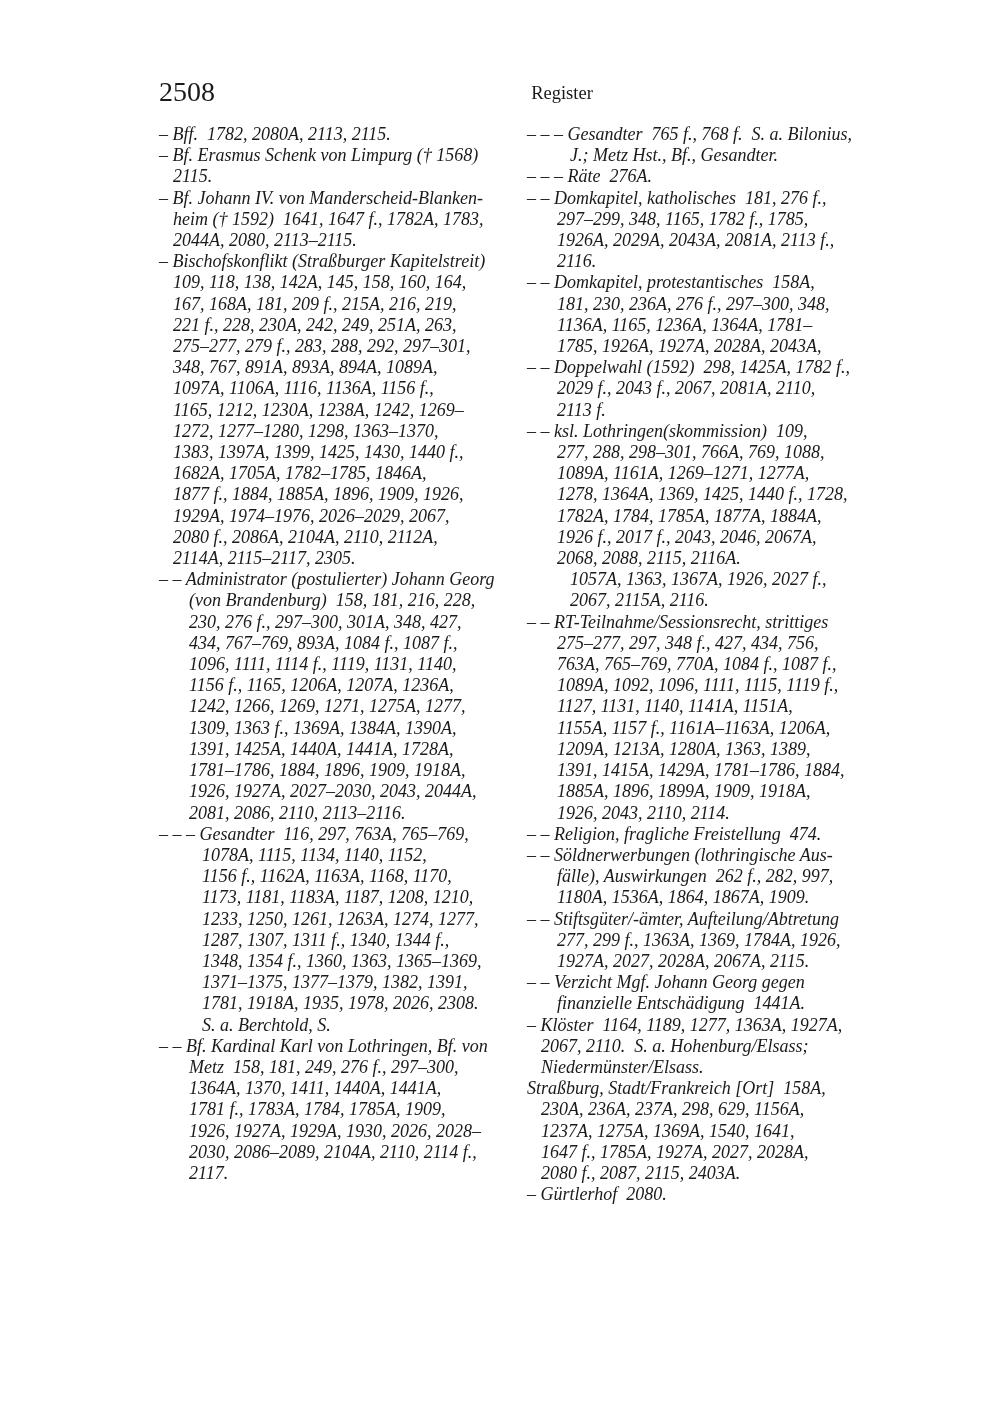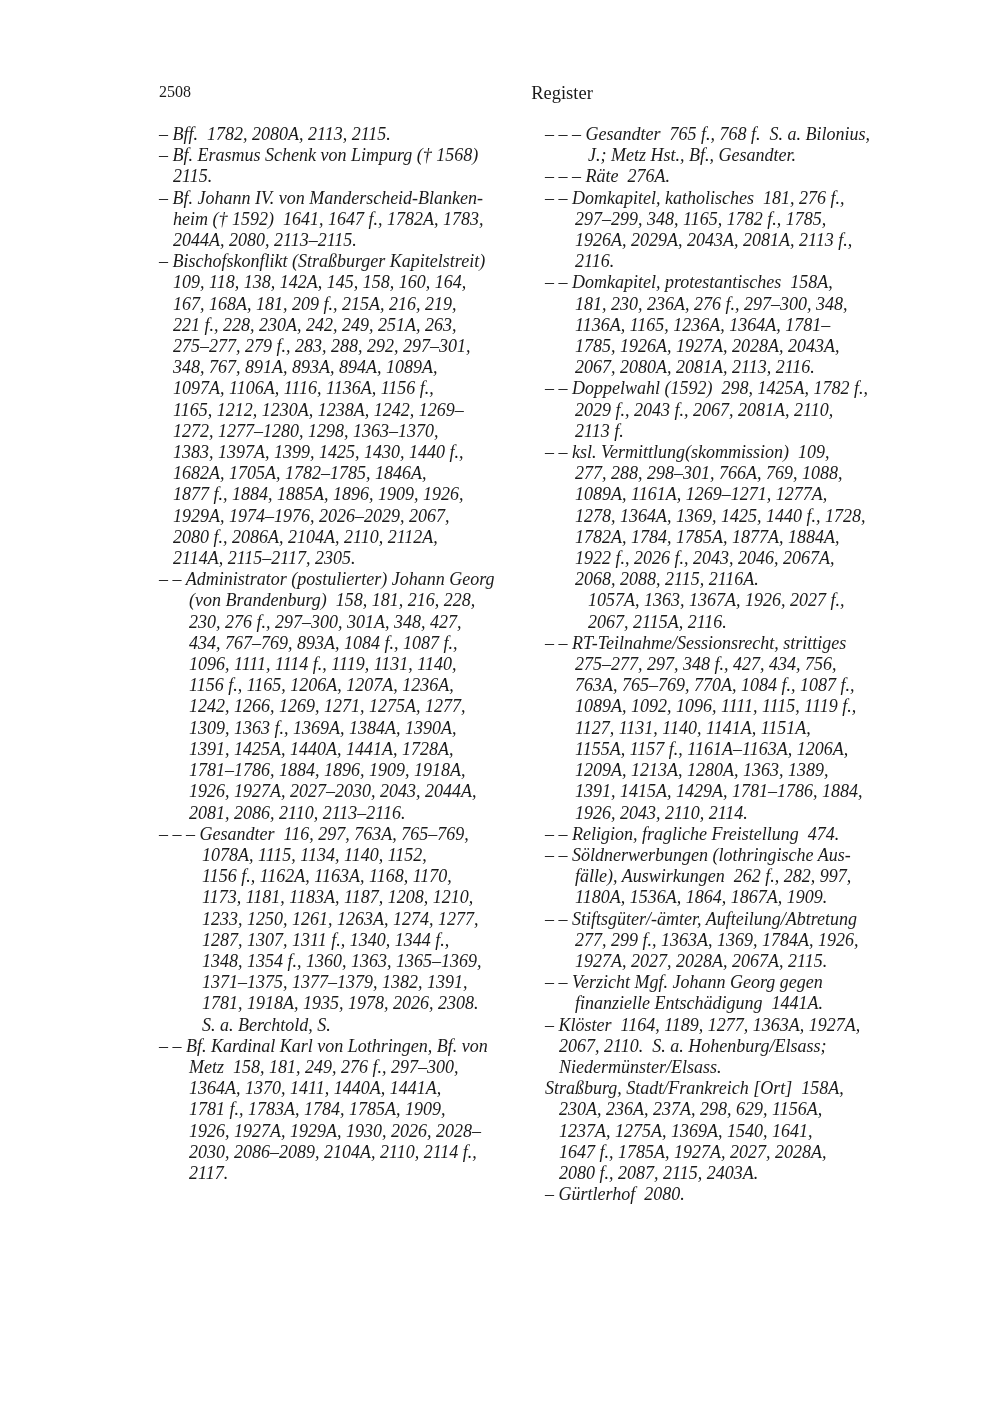--- a/index.html
+++ b/index.html
@@ -1,22 +1,22 @@
 <!DOCTYPE html>
 <html><head>
 <meta charset="utf-8">
 <style>
   html, body { margin: 0; padding: 0; background: #ffffff; }
   body { width: 1004px; height: 1418px; position: relative; overflow: hidden;
          font-family: "Liberation Serif", "DejaVu Serif", serif; color: #1a1a1a; }
-  .page-number { position: absolute; left: 159px; top: 78px; font-size: 16px; line-height: 28px; }
+  .page-number { position: absolute; left: 159px; top: 78px; font-size: 28px; line-height: 28px; }
   .running-head { position: absolute; left: 0; width: 1124px; top: 81px; text-align: center; font-size: 18.5px; line-height: 24px; }
   .col { position: absolute; top: 124px; font-size: 18px; line-height: 21.2px; font-style: italic; }
   .col.left { left: 159px; width: 372px; }
-  .col.right { left: 545px; width: 372px; }
+  .col.right { left: 527px; width: 372px; }
   .entry { position: relative; }
   .line { display: block; white-space: pre; }
   .ind1 { padding-left: 14px; }
   .ind2 { padding-left: 30px; }
   .ind3 { padding-left: 43px; }
 </style>
 </head>
 <body>
 
 <div class="page-number">2508</div>
@@ -100,49 +100,49 @@
       <span class="line">– – Domkapitel, katholisches  181, 276 f.,</span>
       <span class="line ind2">297–299, 348, 1165, 1782 f., 1785,</span>
       <span class="line ind2">1926A, 2029A, 2043A, 2081A, 2113 f.,</span>
       <span class="line ind2">2116.</span>
     </div>
     <div class="entry">
       <span class="line">– – Domkapitel, protestantisches  158A,</span>
       <span class="line ind2">181, 230, 236A, 276 f., 297–300, 348,</span>
       <span class="line ind2">1136A, 1165, 1236A, 1364A, 1781–</span>
       <span class="line ind2">1785, 1926A, 1927A, 2028A, 2043A,</span>
-      <span class="line ind2">2067, 2080A, 2081A, 2113, 2116.</span>
     </div>
     <div class="entry">
       <span class="line">– – Doppelwahl (1592)  298, 1425A, 1782 f.,</span>
       <span class="line ind2">2029 f., 2043 f., 2067, 2081A, 2110,</span>
       <span class="line ind2">2113 f.</span>
     </div>
     <div class="entry">
-      <span class="line">– – ksl. Vermittlung(skommission)  109,</span>
+      <span class="line">– – ksl. Lothringen(skommission)  109,</span>
       <span class="line ind2">277, 288, 298–301, 766A, 769, 1088,</span>
       <span class="line ind2">1089A, 1161A, 1269–1271, 1277A,</span>
       <span class="line ind2">1278, 1364A, 1369, 1425, 1440 f., 1728,</span>
       <span class="line ind2">1782A, 1784, 1785A, 1877A, 1884A,</span>
-      <span class="line ind2">1922 f., 2026 f., 2043, 2046, 2067A,</span>
+      <span class="line ind2">1926 f., 2017 f., 2043, 2046, 2067A,</span>
       <span class="line ind2">2068, 2088, 2115, 2116A.</span>
     </div>
     <div class="entry">
       <span class="line ind3">1057A, 1363, 1367A, 1926, 2027 f.,</span>
       <span class="line ind3">2067, 2115A, 2116.</span>
     </div>
     <div class="entry">
       <span class="line">– – RT-Teilnahme/Sessionsrecht, strittiges</span>
       <span class="line ind2">275–277, 297, 348 f., 427, 434, 756,</span>
       <span class="line ind2">763A, 765–769, 770A, 1084 f., 1087 f.,</span>
       <span class="line ind2">1089A, 1092, 1096, 1111, 1115, 1119 f.,</span>
       <span class="line ind2">1127, 1131, 1140, 1141A, 1151A,</span>
       <span class="line ind2">1155A, 1157 f., 1161A–1163A, 1206A,</span>
       <span class="line ind2">1209A, 1213A, 1280A, 1363, 1389,</span>
       <span class="line ind2">1391, 1415A, 1429A, 1781–1786, 1884,</span>
+      <span class="line ind2">1885A, 1896, 1899A, 1909, 1918A,</span>
       <span class="line ind2">1926, 2043, 2110, 2114.</span>
     </div>
     <div class="entry">
       <span class="line">– – Religion, fragliche Freistellung  474.</span>
     </div>
     <div class="entry">
       <span class="line">– – Söldnerwerbungen (lothringische Aus-</span>
       <span class="line ind2">fälle), Auswirkungen  262 f., 282, 997,</span>
       <span class="line ind2">1180A, 1536A, 1864, 1867A, 1909.</span>
     </div>

